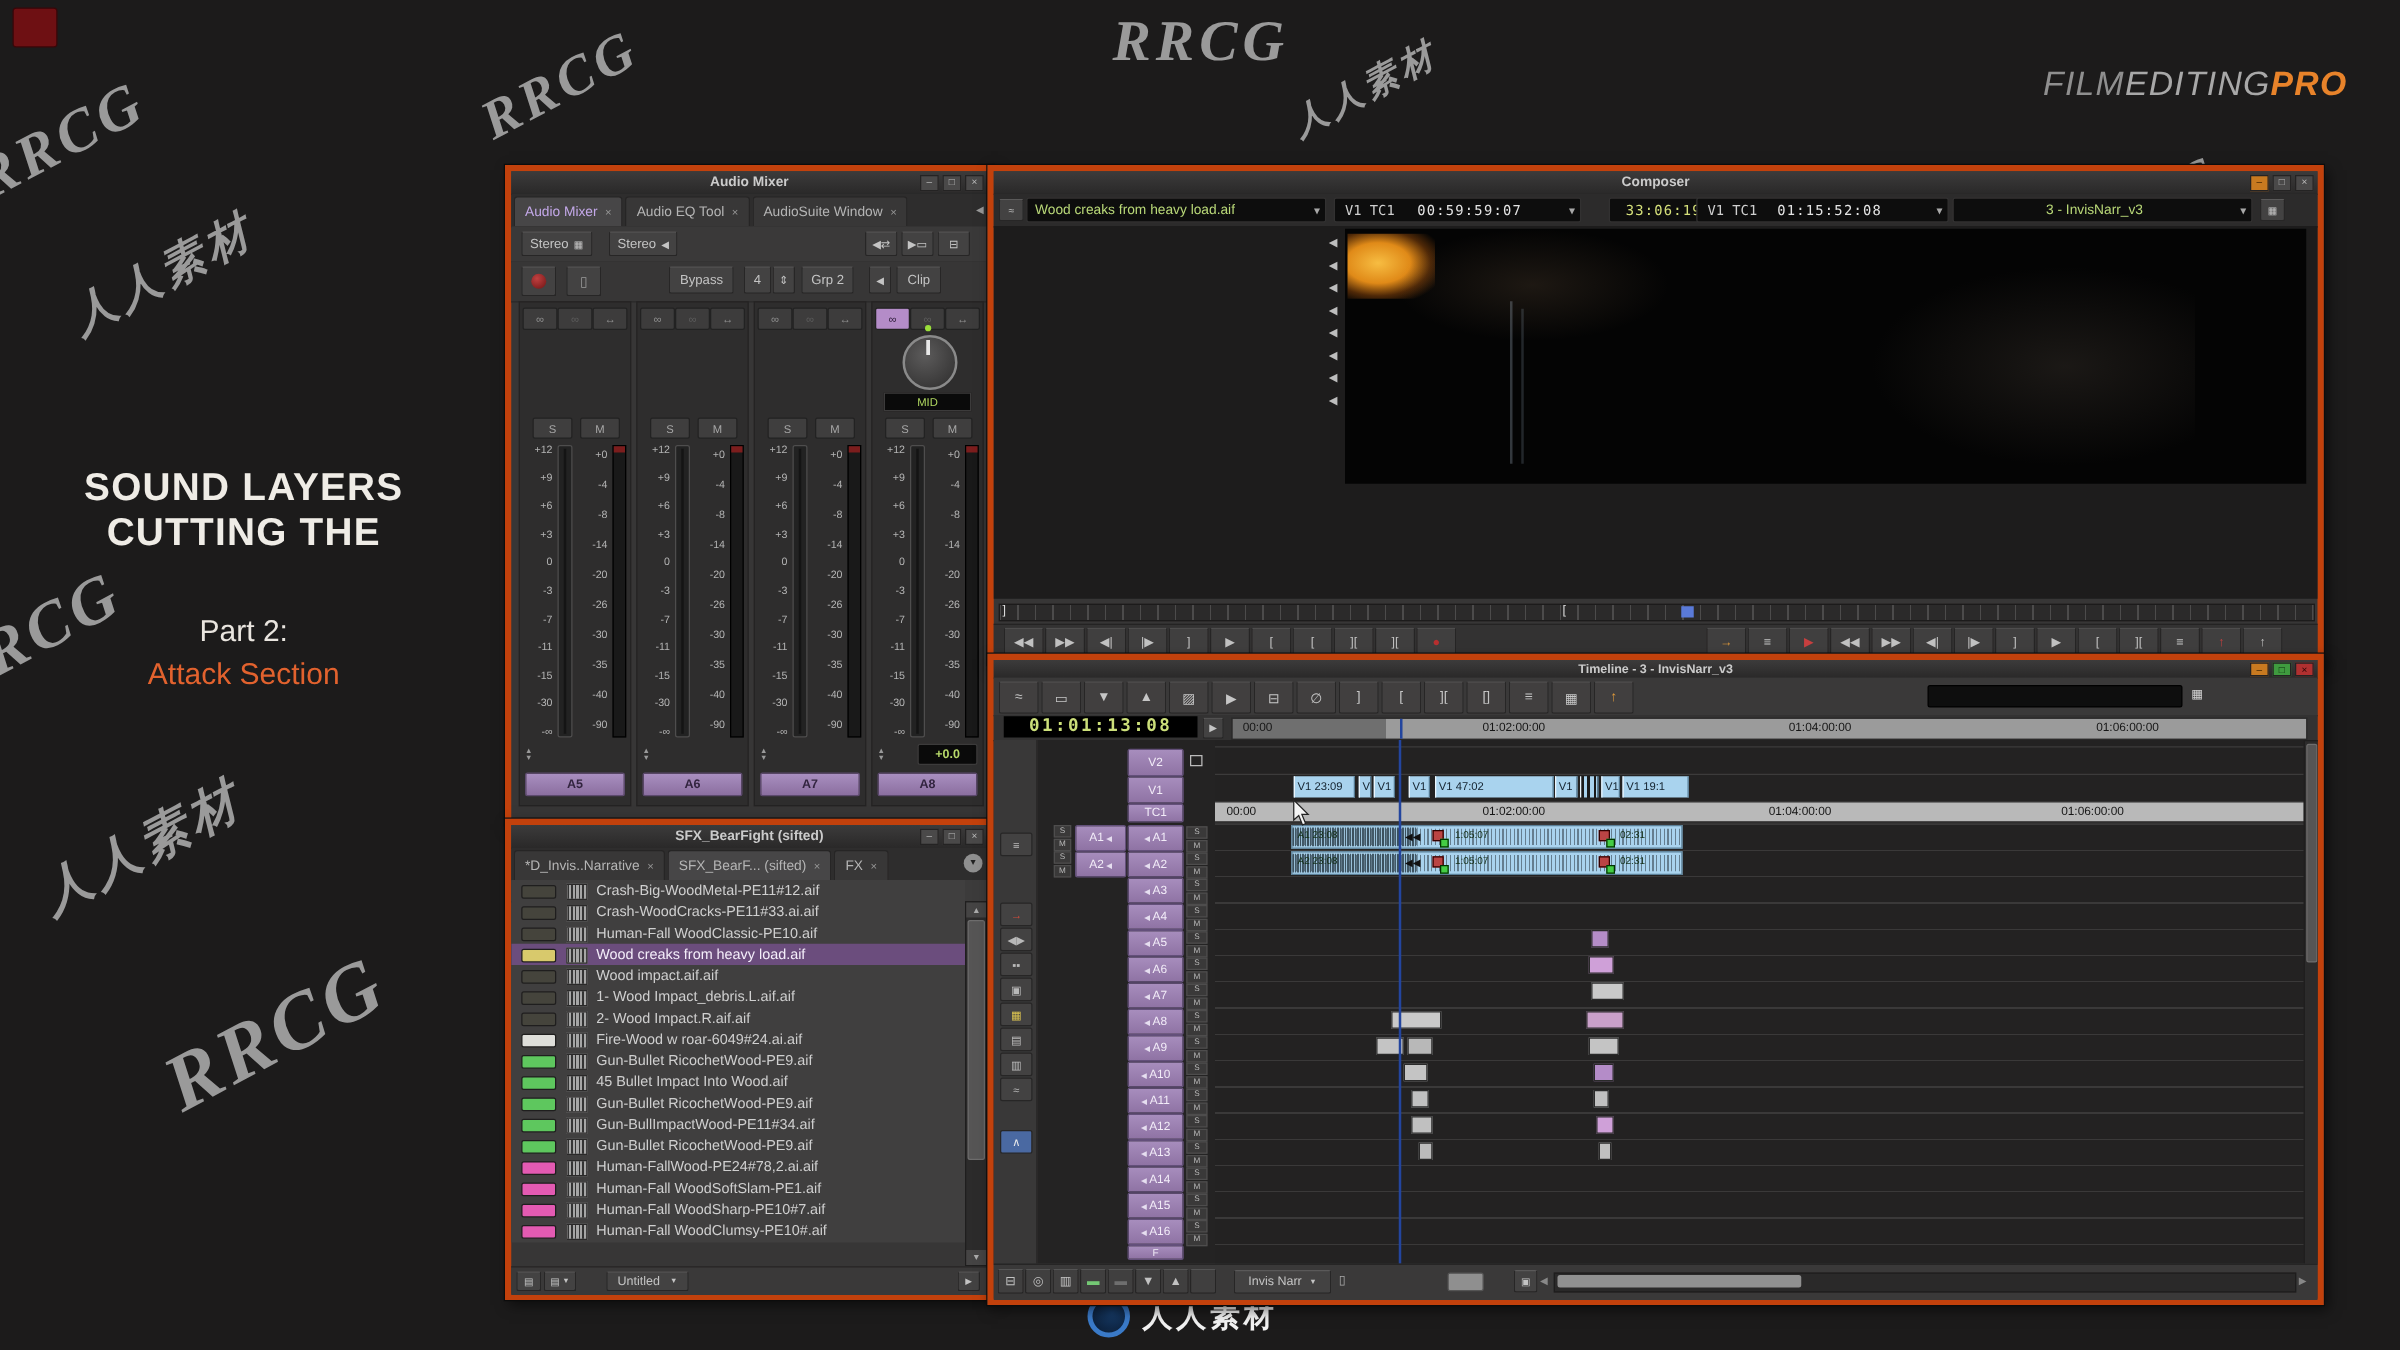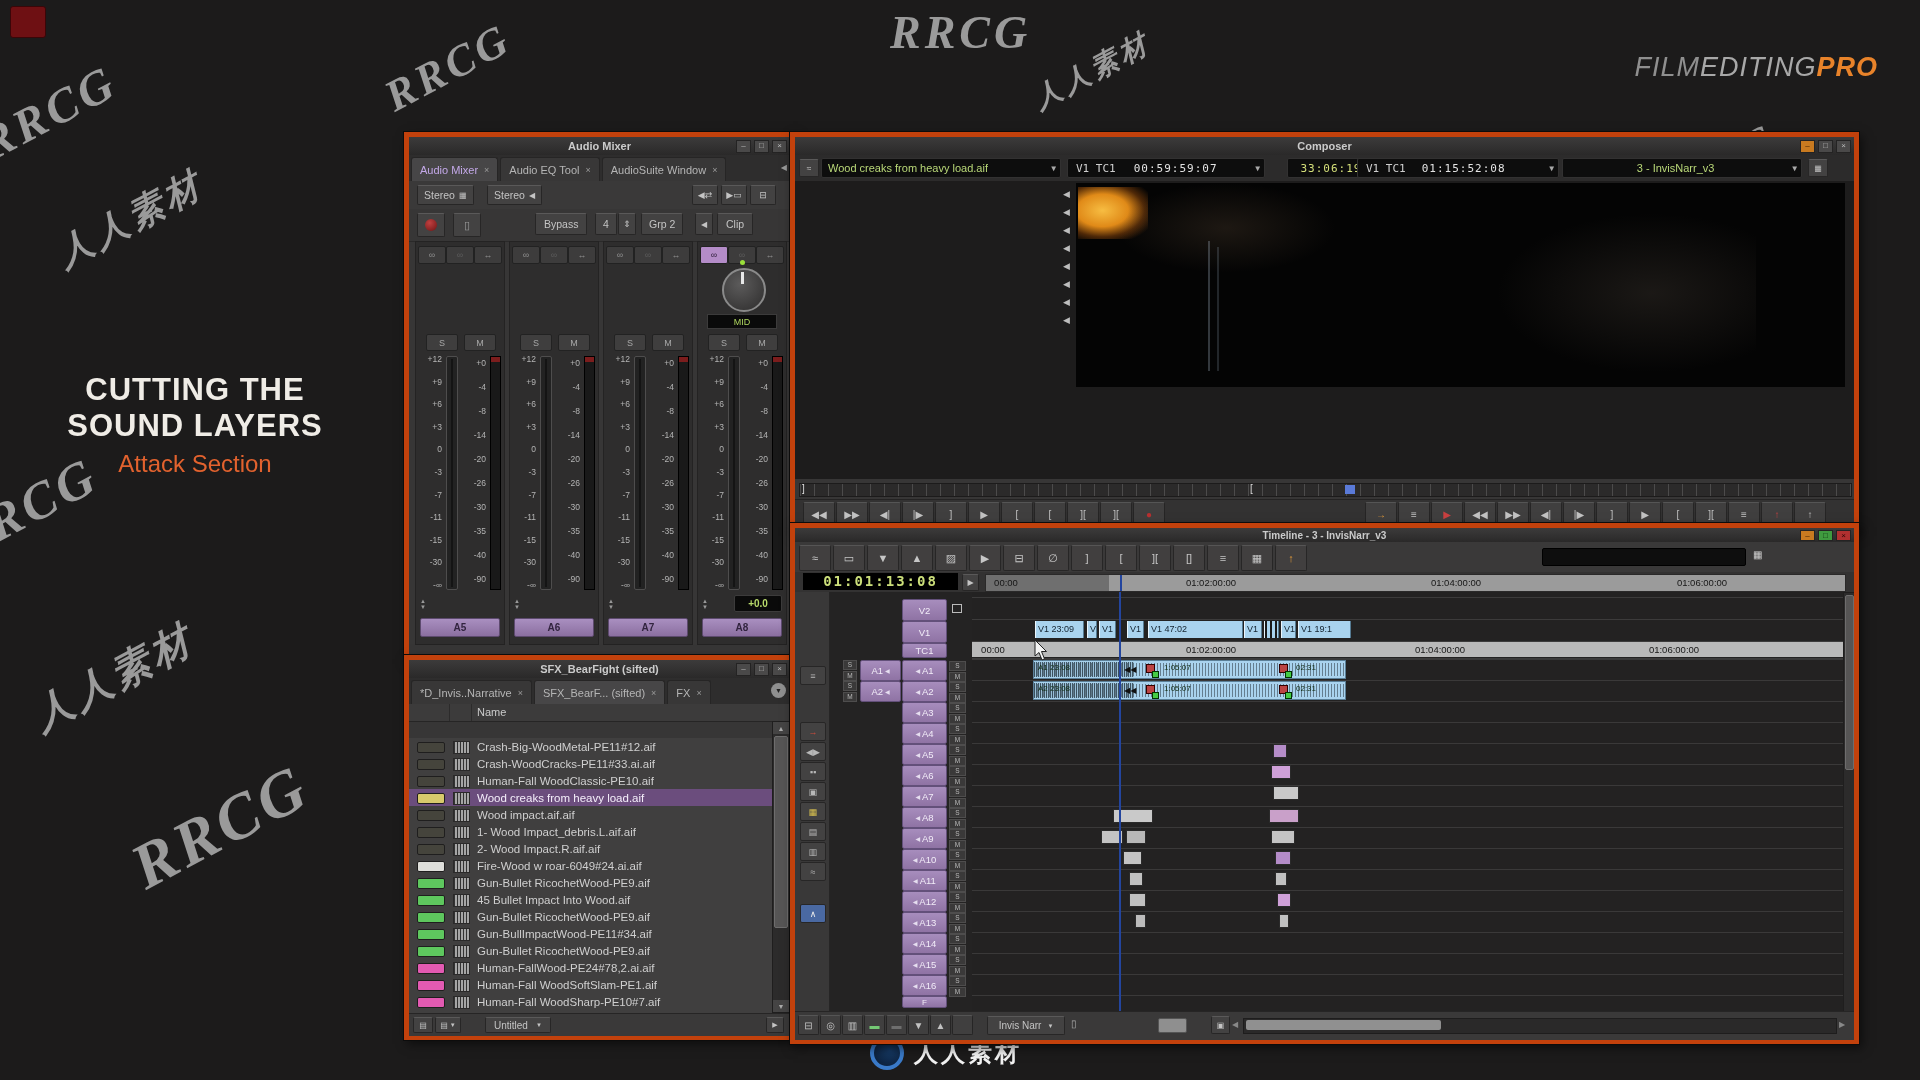--- a/index.html
+++ b/index.html
@@ -111,22 +111,23 @@
       <span class="wm" style="left: 515px; top: 635px; font-size: 40px; transform: rotate(-28deg);">人人素材</span>
       <span class="wm" style="left: 1115px; top: 752px; font-size: 34px; transform: rotate(-28deg);">人人素材</span>
       <span class="wm" style="left: 1425px; top: 322px; font-size: 42px; transform: rotate(-28deg);">RRCG</span>
       <span class="wm" style="left: 1530px; top: 550px; font-size: 34px; transform: rotate(-28deg);">人人素材</span>
       <span class="wm" style="left: 1655px; top: 140px; font-size: 40px; transform: rotate(-28deg);">RRCG</span>
     </div>
 
   <div class="abs" style="left:10px;top:6px;width:34px;height:30px;background:#6e1013;border-radius:3px;border:1px solid #3a0608;"></div>
 
   <div class="abs" style="left:40px;top:372px;width:310px;text-align:center;">
+    <div style="font-size:31px;font-weight:bold;color:#efece6;letter-spacing:1px;">SOUND LAYERS</div>
     <div style="font-size:31px;font-weight:bold;color:#efece6;letter-spacing:1px;">CUTTING THE</div>
-    <div style="font-size:31px;font-weight:bold;color:#efece6;letter-spacing:1px;">SOUND LAYERS</div>
+    <div style="font-size:24px;color:#e9e5df;margin-top:48px;">Part 2:</div>
     <div style="font-size:24px;color:#e2622e;margin-top:6px;">Attack Section</div>
   </div>
 
   <div class="abs" style="right:42px;top:52px;font-style:italic;font-size:27px;letter-spacing:1px;">
     <span style="color:#8f8f8f;font-weight:300;">FILM</span><span style="color:#a8a8a8;">EDITING</span><span style="color:#e8832a;font-weight:bold;">PRO</span>
   </div>
 
   <div class="abs" style="left:870px;top:1036px;display:flex;align-items:center;gap:10px;">
     <span style="width:26px;height:26px;border-radius:50%;border:4px solid #3a7ac8;display:inline-block;background:radial-gradient(circle at 60% 40%,#163a66,#0a1a30);"></span>
     <span style="font-size:24px;font-weight:bold;color:#f2f2f2;letter-spacing:3px;">人人素材</span>
@@ -365,21 +366,21 @@
       </div>
     <span class="abs" style="right:4px;top:23px;width:15px;height:15px;border-radius:50%;background:#8f8f8f;color:#222;
                  font-size:7px;display:flex;align-items:center;justify-content:center;">▼</span>
 
     <div class="abs" style="left:0;top:44px;width:100%;height:17px;background:#3c3b3b;border-bottom:1px solid #262525;font-size:11px;color:#cbcbcb;">
       <span class="abs" style="left:40px;top:0;bottom:0;width:1px;background:#2c2b2b;"></span>
       <span class="abs" style="left:62px;top:0;bottom:0;width:1px;background:#2c2b2b;"></span>
       <span class="abs" style="left:68px;top:2px;">Name</span>
     </div>
 
-    <div class="abs" style="left:0;top:78px;width:363px;height:290px;background:#403f3f;overflow:hidden;">
+    <div class="abs" style="left:0;top:44px;width:363px;height:290px;background:#403f3f;overflow:hidden;">
 
     <div class="brow">
         <span class="chip" style="background: rgb(69, 68, 60);"></span>
         <span class="wico"></span>
         <span class="bname">Crash-Big-WoodMetal-PE11#12.aif</span>
       </div>
         <div class="brow">
         <span class="chip" style="background: rgb(69, 68, 60);"></span>
         <span class="wico"></span>
         <span class="bname">Crash-WoodCracks-PE11#33.ai.aif</span>

